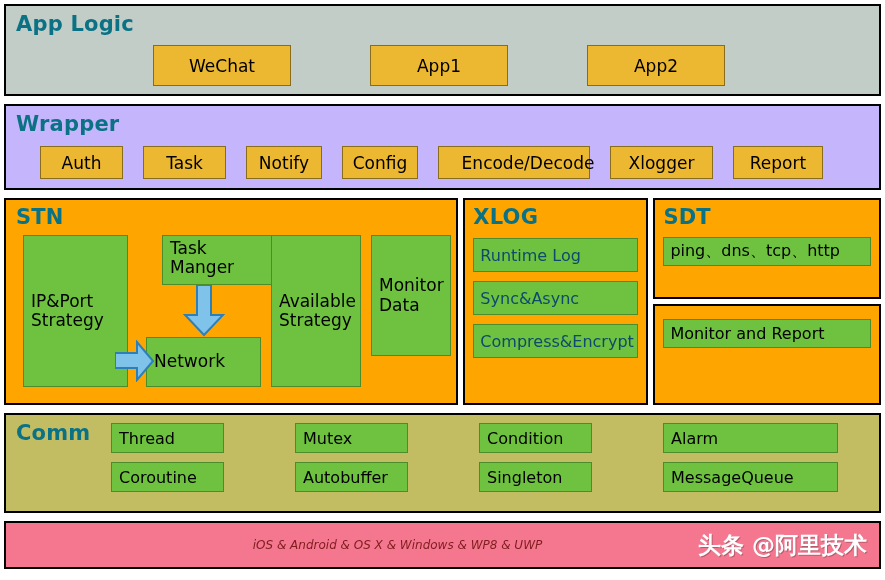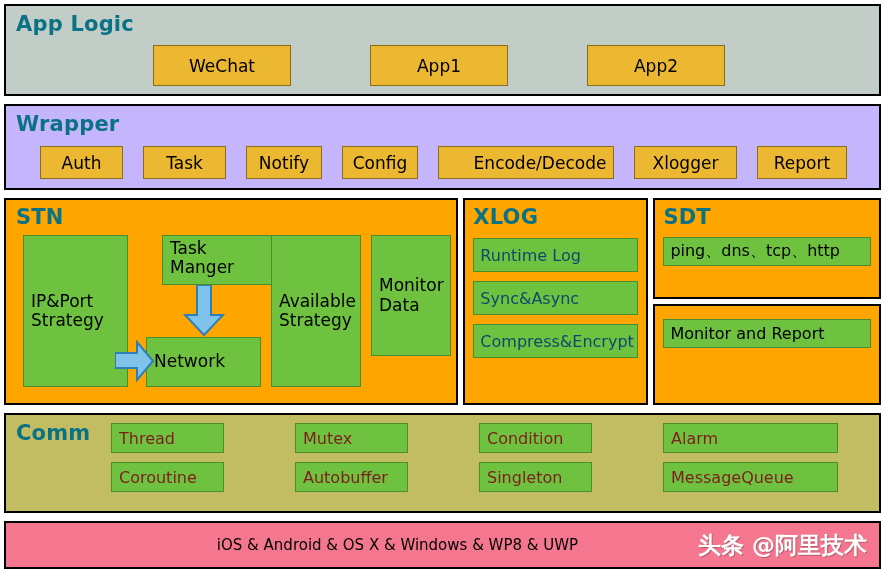--- a/index.html
+++ b/index.html
@@ -83,21 +83,21 @@
     align-items: center;
     justify-content: center;
     font-size: 17px;
     color: #000;
     padding: 0 10px;
   }
   .wrap-chip.w-auth { width: 83px; }
   .wrap-chip.w-task { width: 83px; }
   .wrap-chip.w-notify { width: 76px; }
   .wrap-chip.w-config { width: 76px; }
-  .wrap-chip.w-encode { width: 176px; padding-left: 38px; }
+  .wrap-chip.w-encode { width: 152px; padding-left: 38px; }
   .wrap-chip.w-xlogger { width: 103px; }
   .wrap-chip.w-report { width: 90px; }
 
   
   .middle {
     display: flex;
     width: 877px;
     height: 207px;
     margin-bottom: 8px;
     gap: 5px;
@@ -219,39 +219,40 @@
   .comm-chip {
     box-sizing: border-box;
     width: 113px;
     height: 30px;
     background: #6ec23f;
     border: 1px solid #4c8c2b;
     display: flex;
     align-items: center;
     padding-left: 7px;
     font-size: 16px;
-    color: #7f1d1d;
+    color: #000000;
   }
   .comm-chip.wide { width: 175px; }
 
   
   .platform {
     box-sizing: border-box;
     width: 877px;
     height: 48px;
     background: #f4778f;
     border: 2px solid #000;
     position: relative;
     display: flex;
     align-items: center;
     justify-content: center;
   }
   .platform-text {
-    color: #000000;
-    font-size: 15px;
+    color: #7f1d1d;
+    font-style: italic;
+    font-size: 12px;
     margin-right: 90px;
   }
   .watermark {
     position: absolute;
     right: 12px;
     top: 50%;
     transform: translateY(-50%);
     color: #ffffff;
     font-size: 23px;
     font-weight: bold;

